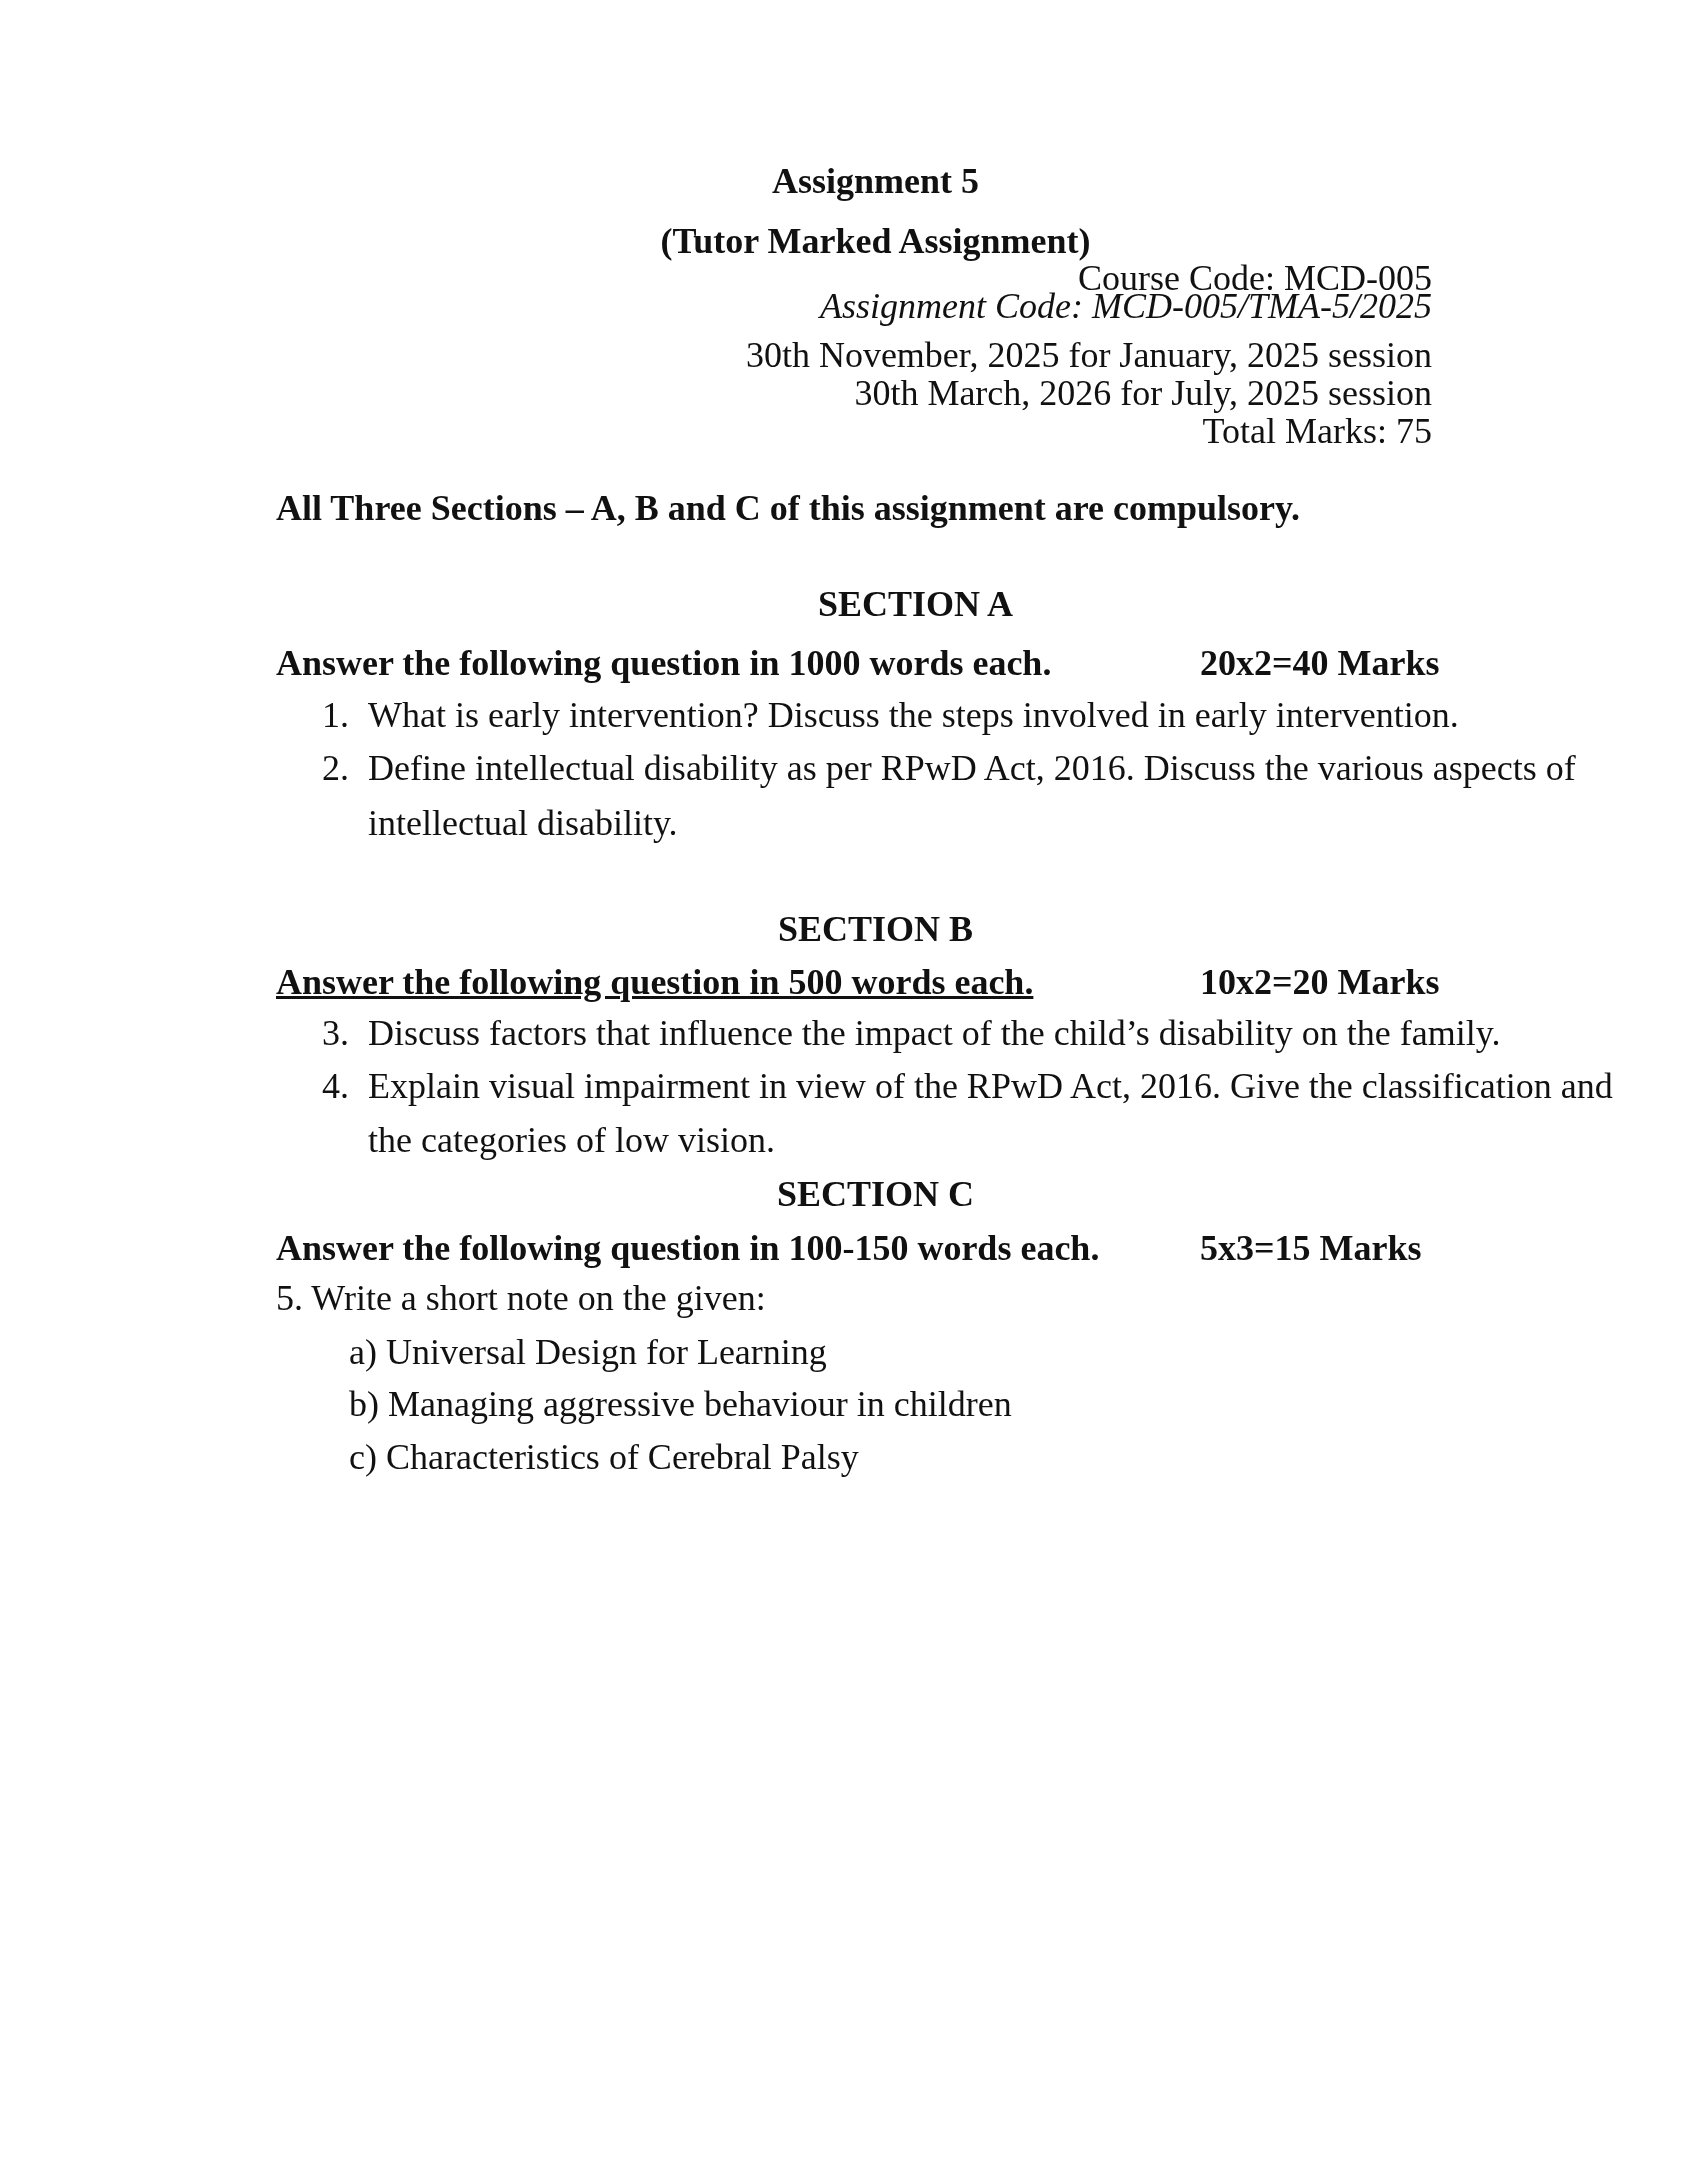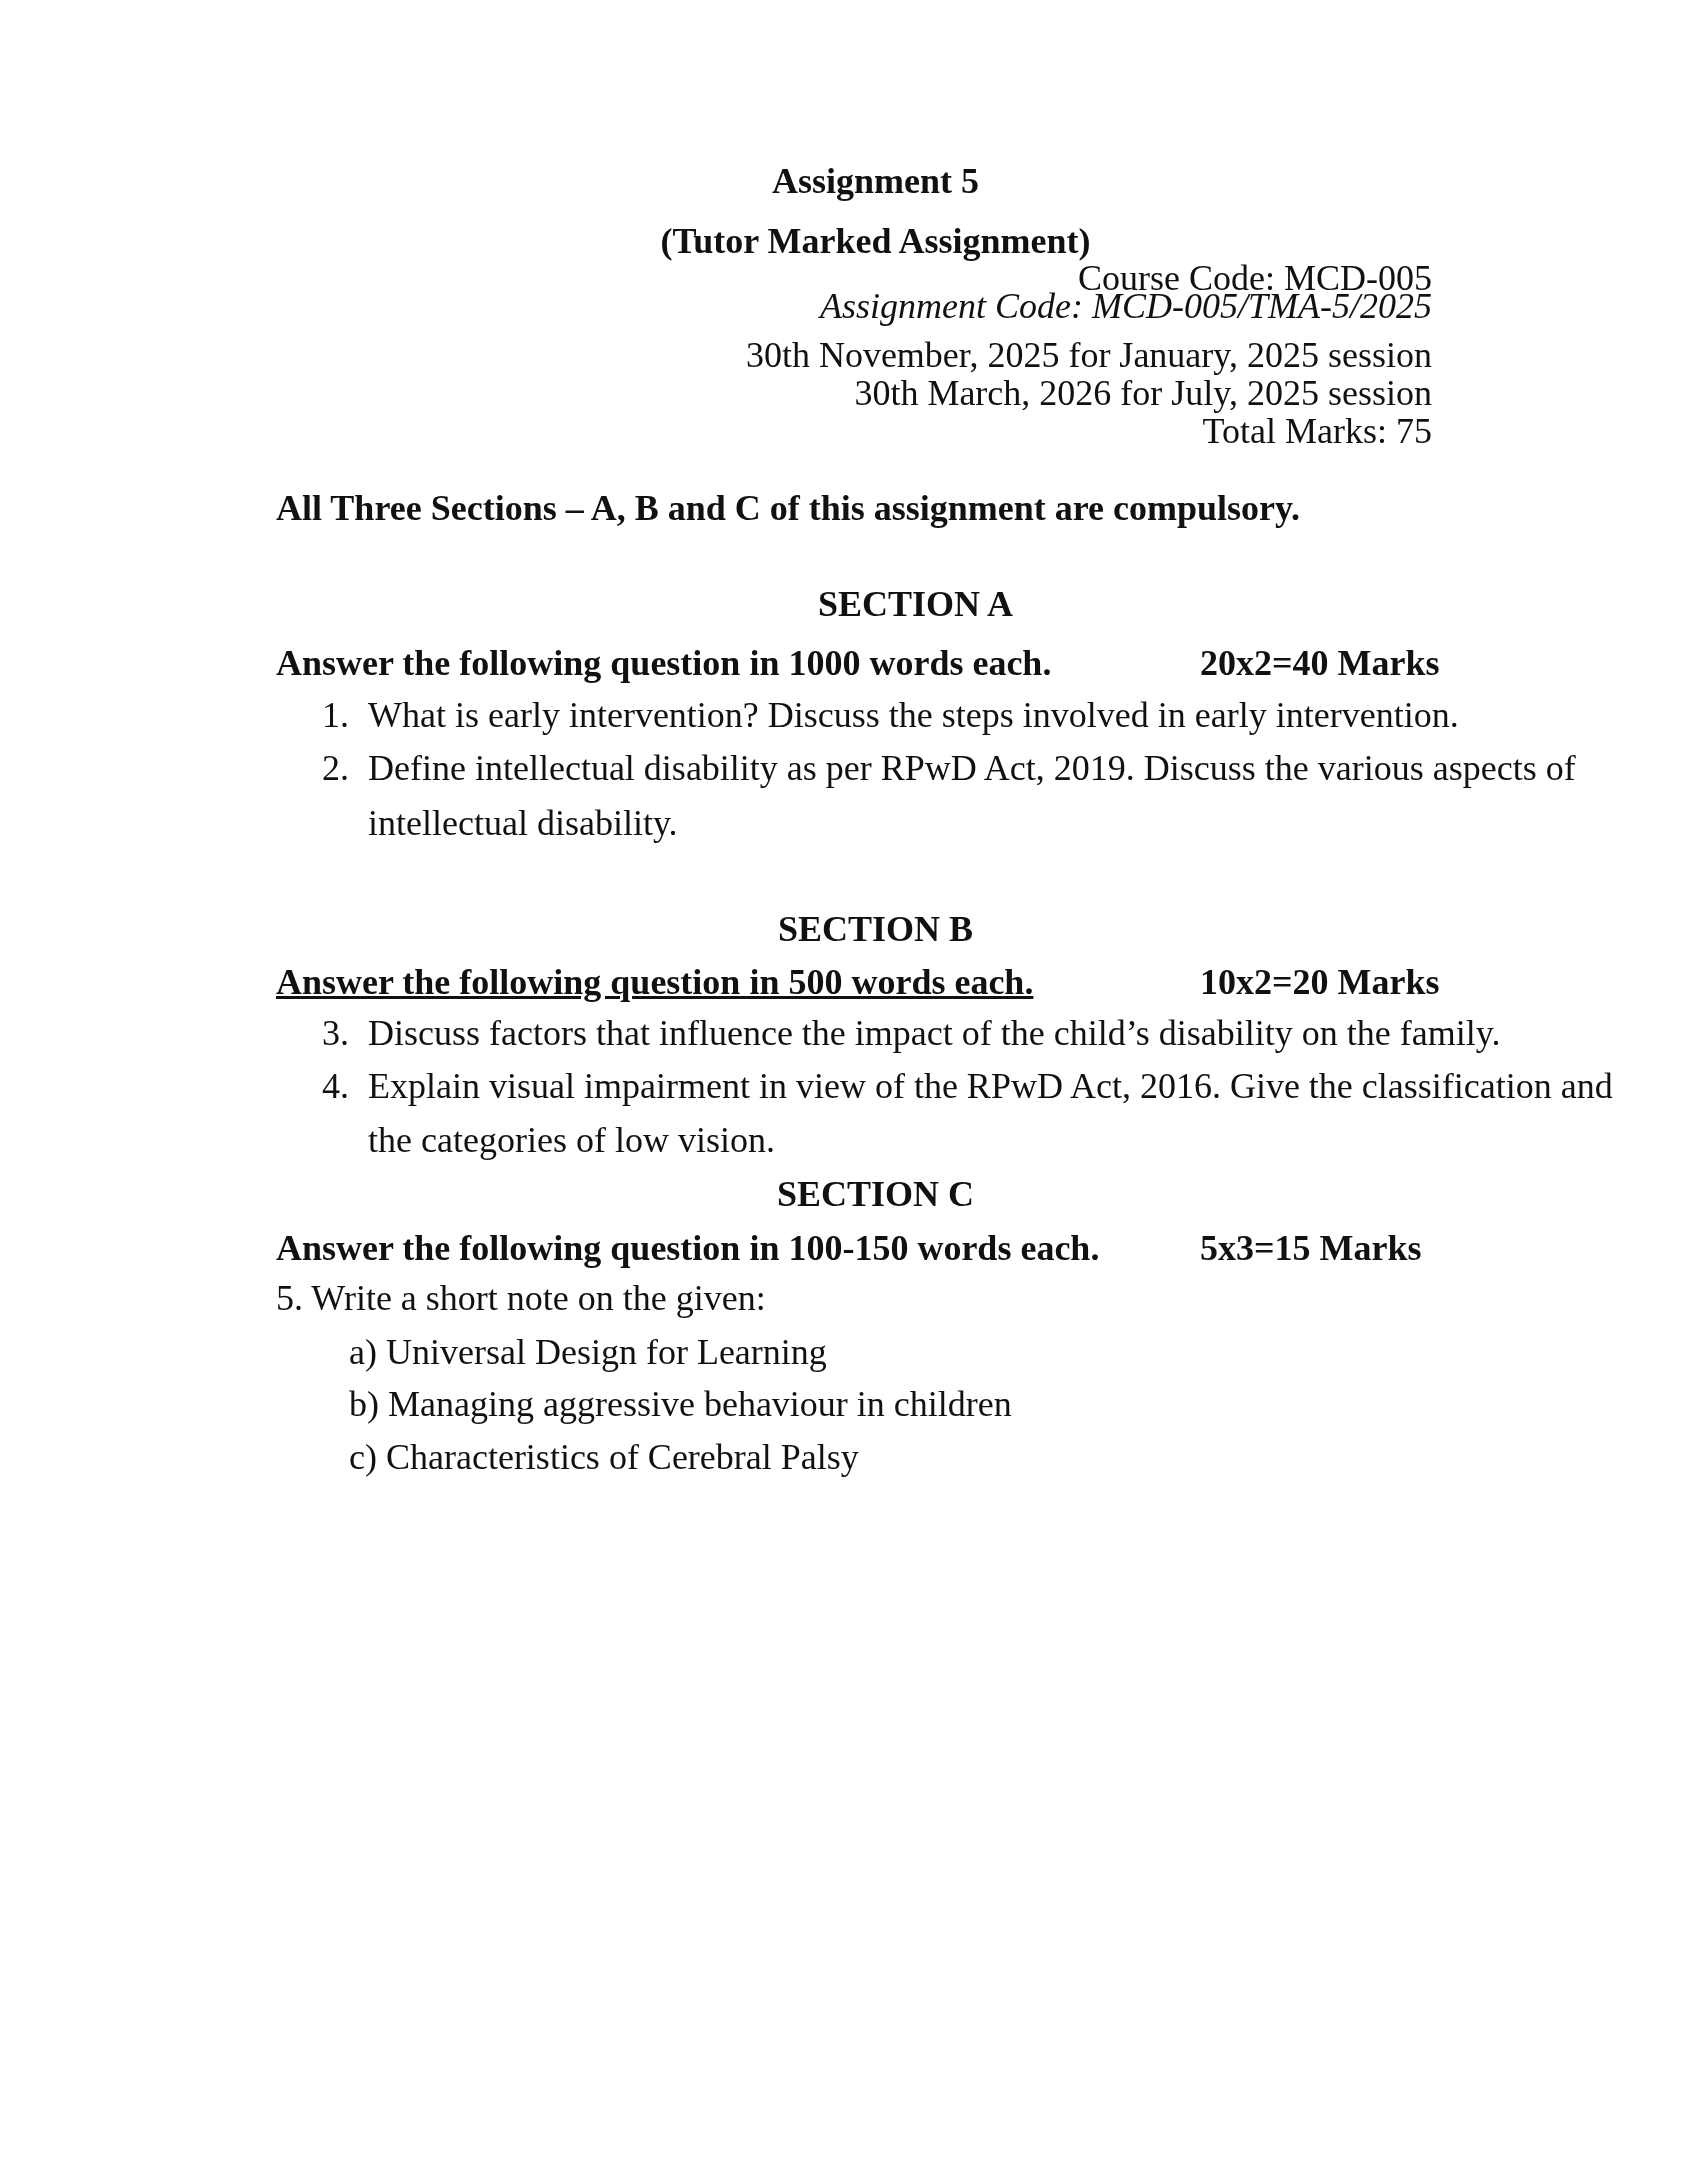--- a/index.html
+++ b/index.html
@@ -25,21 +25,21 @@
 <div class="line b" style="top:490px; left:234px;">All Three Sections – A, B and C of this assignment are compulsory.</div>
 
 <div class="line b center" style="top:586px;padding-left:40px;">SECTION A</div>
 <div class="line b" style="top:645px; left:234px;">Answer the following question in 1000 words each.</div>
 <div class="line b" style="top:645px; left:1158px;">20x2=40 Marks</div>
 
 <div class="line" style="top:697px; left:280px;">1.</div>
 <div class="line" style="top:697px; left:326px;">What is early intervention? Discuss the steps involved in early intervention.</div>
 
 <div class="line" style="top:750px; left:280px;">2.</div>
-<div class="line" style="top:750px; left:326px; width:1106px; text-align:justify; text-align-last:justify;">Define intellectual disability as per RPwD Act, 2019. Discuss the various aspects of</div>
+<div class="line" style="top:750px; left:326px; width:1106px; text-align:justify; text-align-last:justify;">Define intellectual disability as per RPwD Act, 2016. Discuss the various aspects of</div>
 <div class="line" style="top:805px; left:326px;text-align:right;">intellectual disability.</div>
 
 <div class="line b center" style="top:911px;">SECTION B</div>
 <div class="line b" style="top:964px; left:234px;text-decoration:underline;">Answer the following question in 500 words each.</div>
 <div class="line b" style="top:964px; left:1158px;">10x2=20 Marks</div>
 
 <div class="line" style="top:1015px; left:280px;">3.</div>
 <div class="line" style="top:1015px; left:326px;">Discuss factors that influence the impact of the child’s disability on the family.</div>
 
 <div class="line" style="top:1068px; left:280px;">4.</div>

